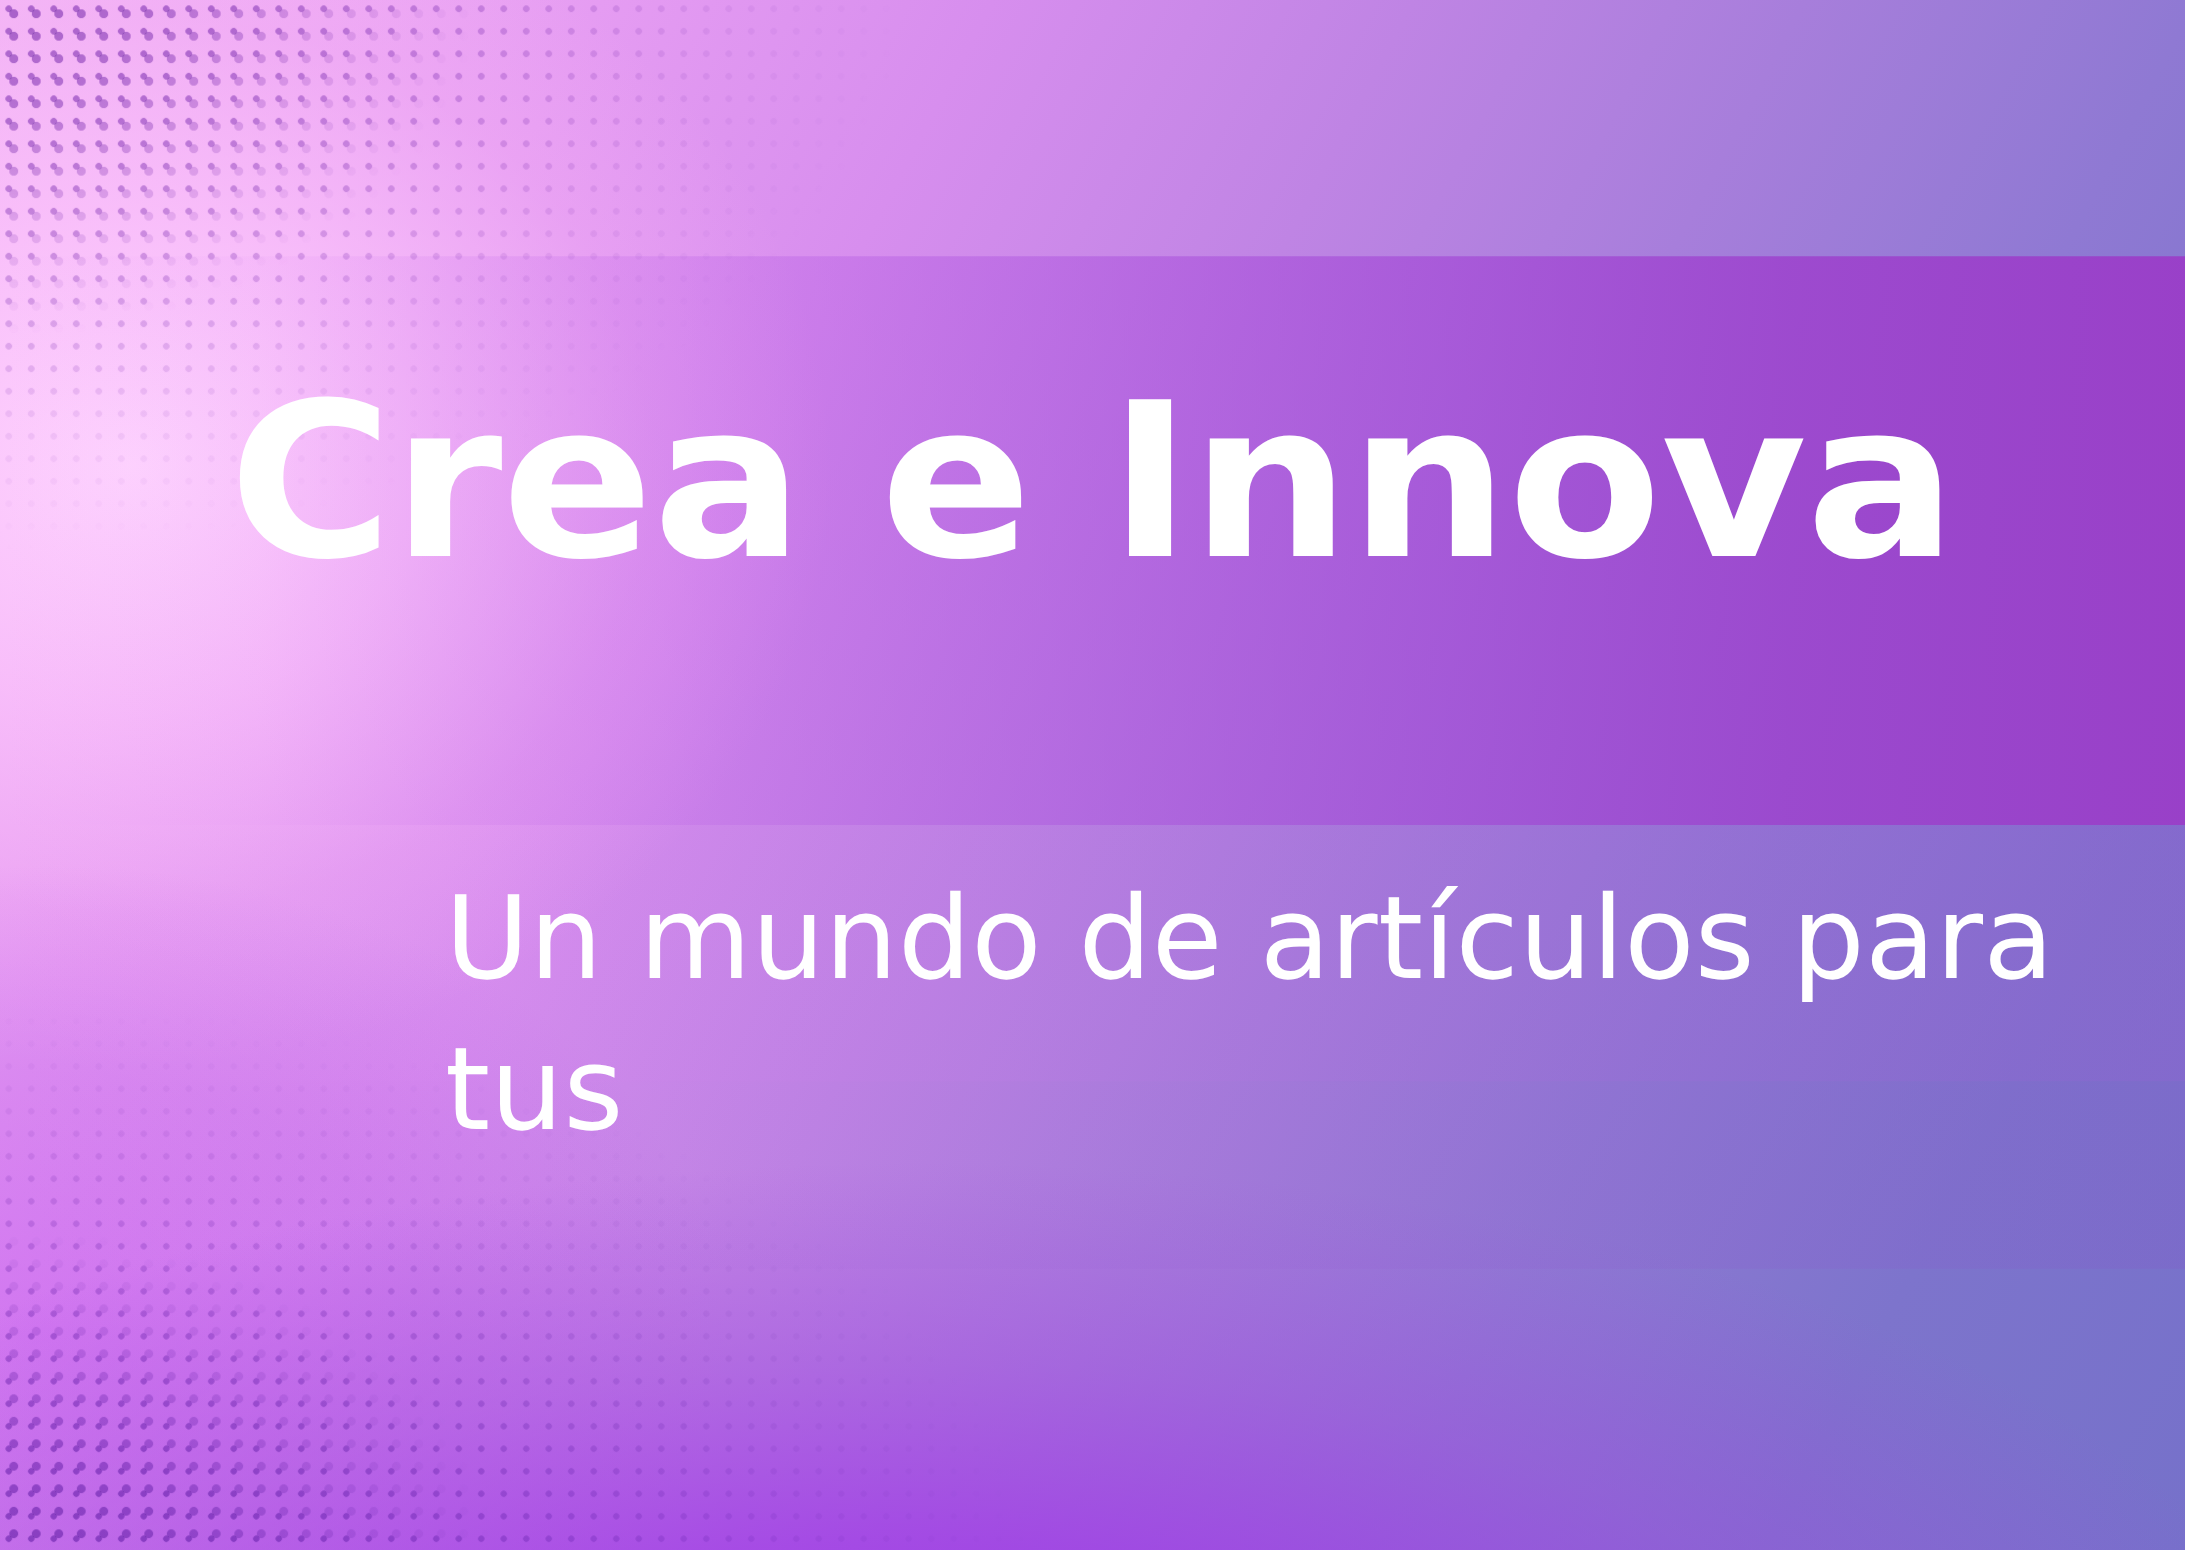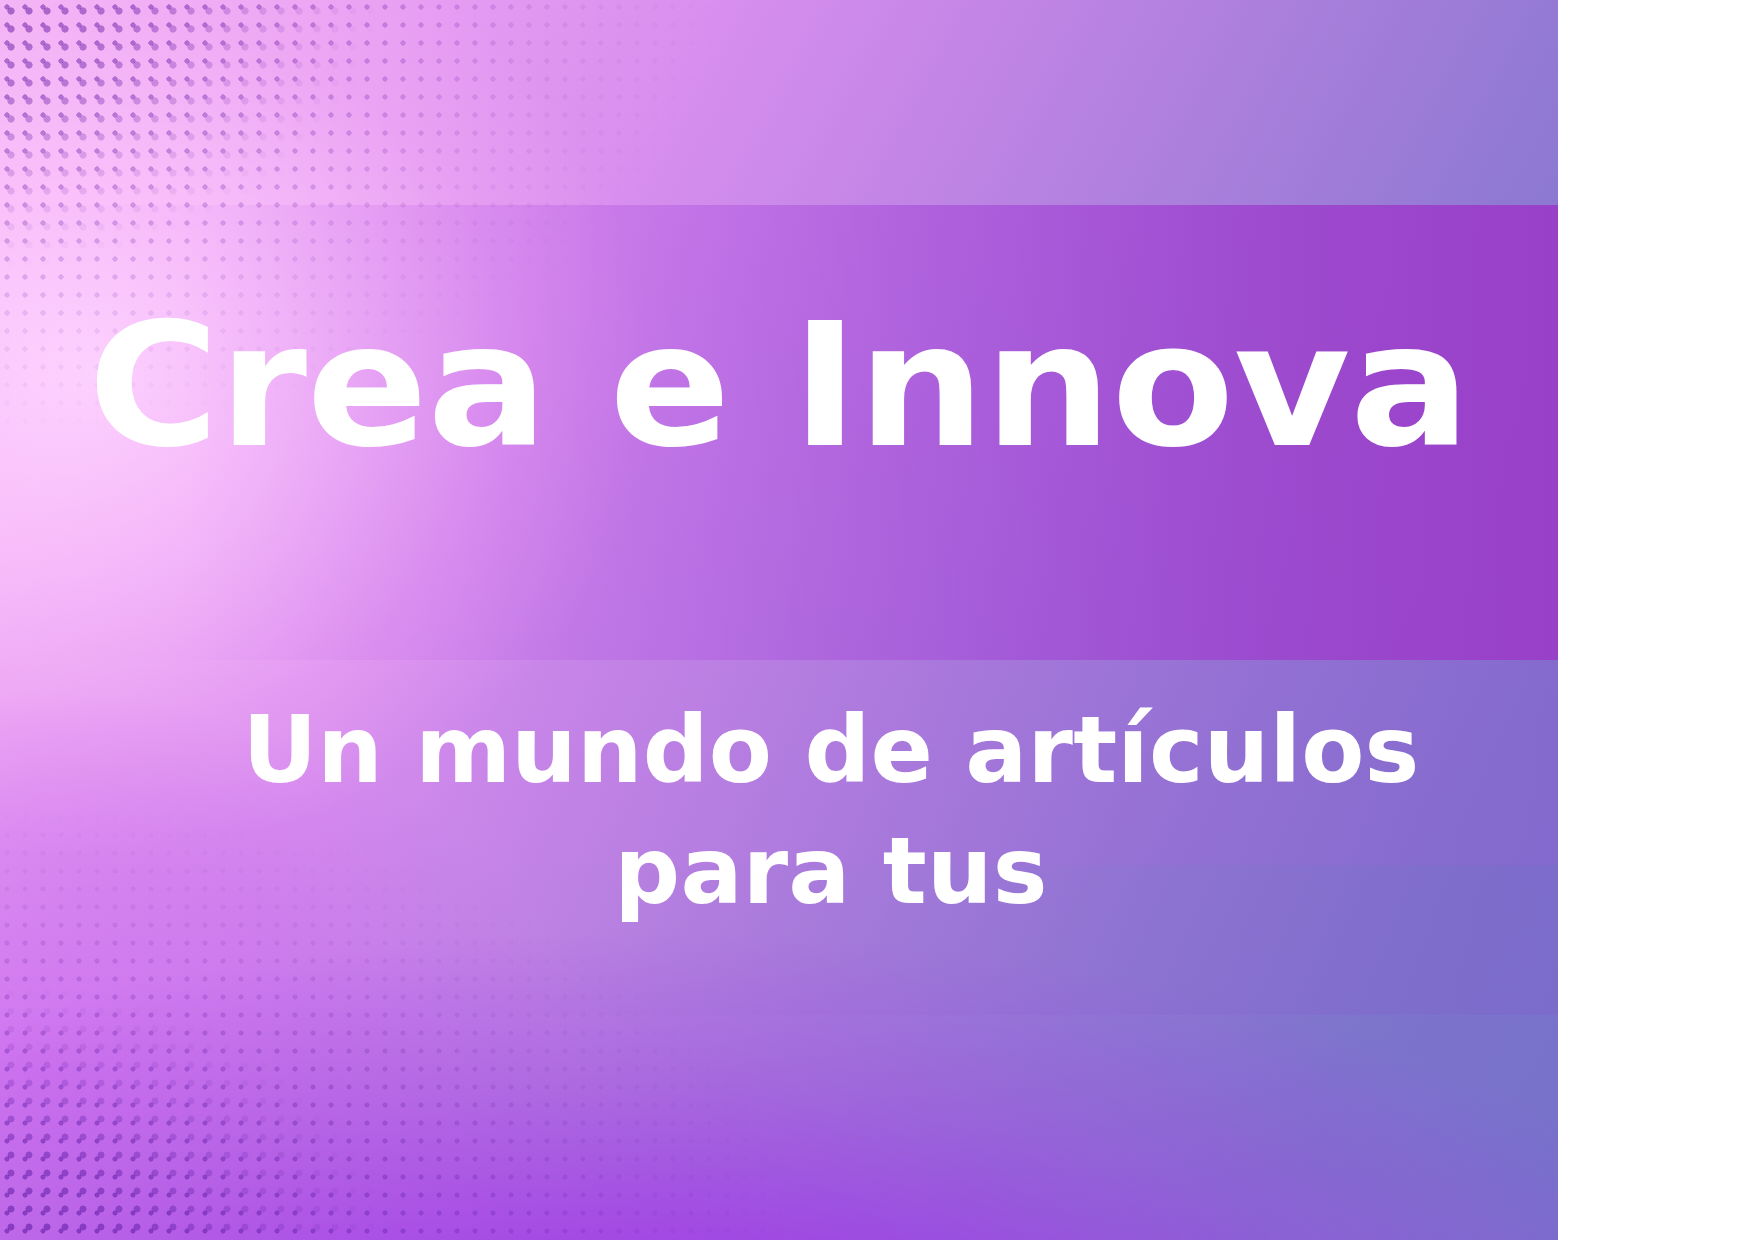--- a/index.html
+++ b/index.html
@@ -3,21 +3,21 @@
 <meta charset="utf-8">
 <style>
   html, body {
     margin: 0;
     padding: 0;
     background: #ffffff;
   }
 
   #banner {
     position: relative;
-    width: 1558px;
+    width: 1748px;
     height: 1240px;
     overflow: hidden;
     font-family: "Liberation Sans", sans-serif;
     isolation: isolate;
   }
 
   
   .layer {
     position: absolute;
     inset: 0;
@@ -230,24 +230,24 @@
     white-space: nowrap;
     transform: scaleX(1.04);
     transform-origin: center;
   }
 
   .subhead {
     position: absolute;
     right: 62px;
     top: 690px;
     width: 1330px;
-    text-align: center;
+    text-align: left;
     color: #ffffff;
     font-family: "DejaVu Sans", sans-serif;
-    font-weight: 700;
+    font-weight: 400;
     font-size: 92px;
     line-height: 1.32;
     letter-spacing: 0.2px;
   }
 
   .subhead .sub-line { display: block; }
 </style>
 </head>
 <body>
 

